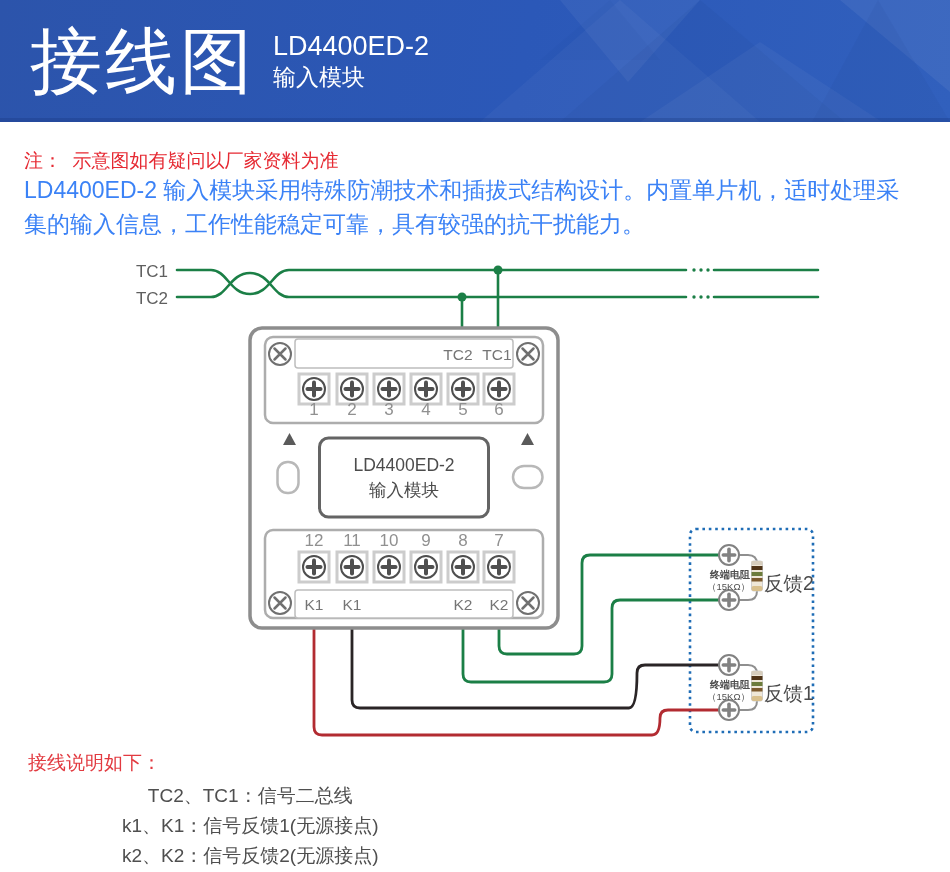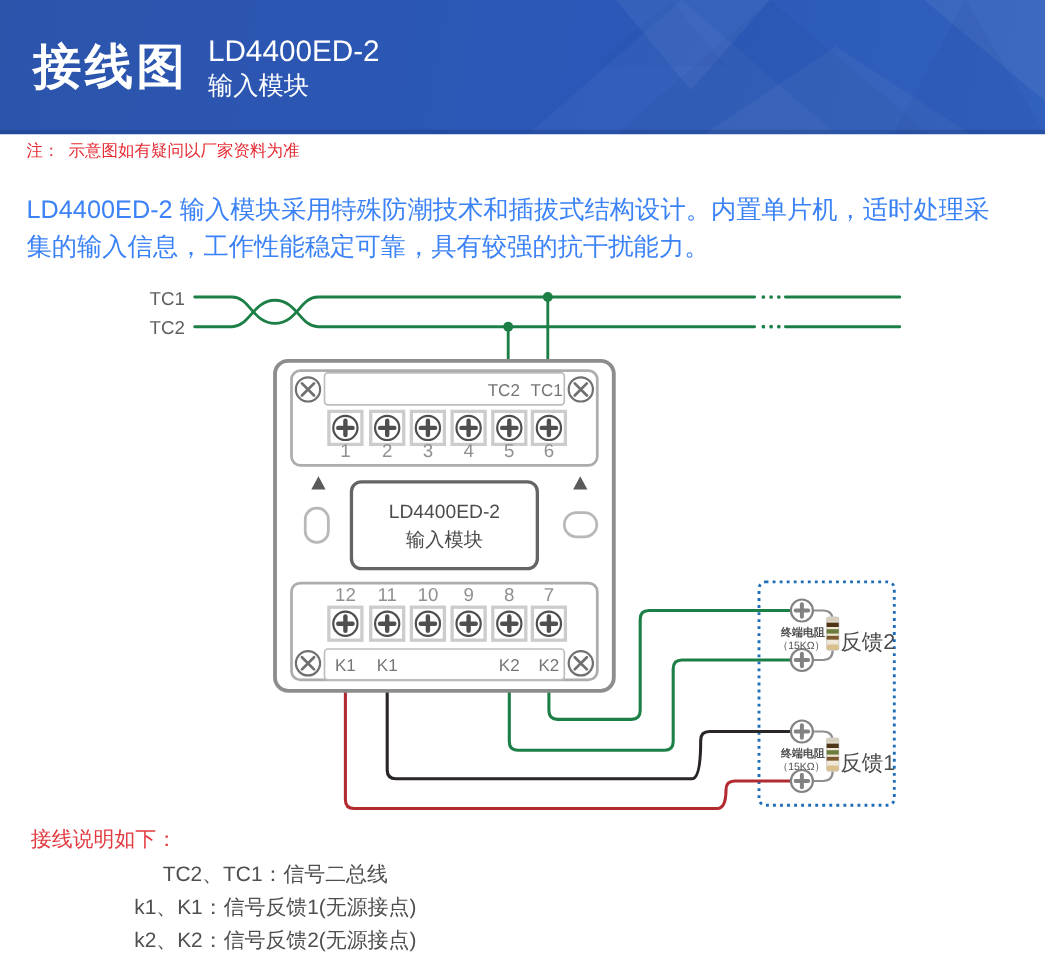--- a/index.html
+++ b/index.html
@@ -4,28 +4,28 @@
 <style>
   html,body{margin:0;padding:0;background:#ffffff;}
   .page{position:relative;width:950px;height:872px;background:#fff;overflow:hidden;
         font-family:"Liberation Sans","DejaVu Sans",sans-serif;}
 
   
   .banner{position:absolute;left:0;top:0;width:950px;height:122px;
           background:linear-gradient(100deg,#2c54ab 0%,#2b58b8 55%,#3160bd 100%);
           display:flex;align-items:center;padding-left:30px;box-sizing:border-box;color:#fff;}
   .banner-deco{position:absolute;left:0;top:0;width:950px;height:122px;pointer-events:none;}
-  .banner-title{font-size:44px;font-weight:bold;letter-spacing:3px;line-height:1;position:relative;}
+  .banner-title{font-size:72px;font-weight:normal;letter-spacing:3px;line-height:1;position:relative;}
   .banner-sub{margin-left:18px;margin-top:0;position:relative;}
   .banner-model{font-size:27px;line-height:1.2;}
   .banner-module{font-size:23px;line-height:1.25;}
   .banner-edge{position:absolute;left:0;bottom:0;width:100%;height:4px;background:rgba(16,42,110,0.25);}
 
   
-  .note{position:absolute;left:24px;top:128px;font-size:15px;color:#e62a33;white-space:pre;}
+  .note{position:absolute;left:24px;top:148px;font-size:19px;color:#e62a33;white-space:pre;}
   .desc{position:absolute;left:24px;top:173px;width:910px;font-size:23px;color:#3b82f6;line-height:34px;}
 
   
   .diagram{position:absolute;left:0;top:248px;width:950px;height:502px;}
   svg text{font-family:"Liberation Sans","DejaVu Sans",sans-serif;}
 
   
   .legend-title{position:absolute;left:28px;top:750px;font-size:19px;color:#e23a40;}
   .legend-items{position:absolute;left:122px;top:781px;font-size:19px;color:#4f4f4f;line-height:30px;text-align:center;}
   .legend-items div{height:30px;}

